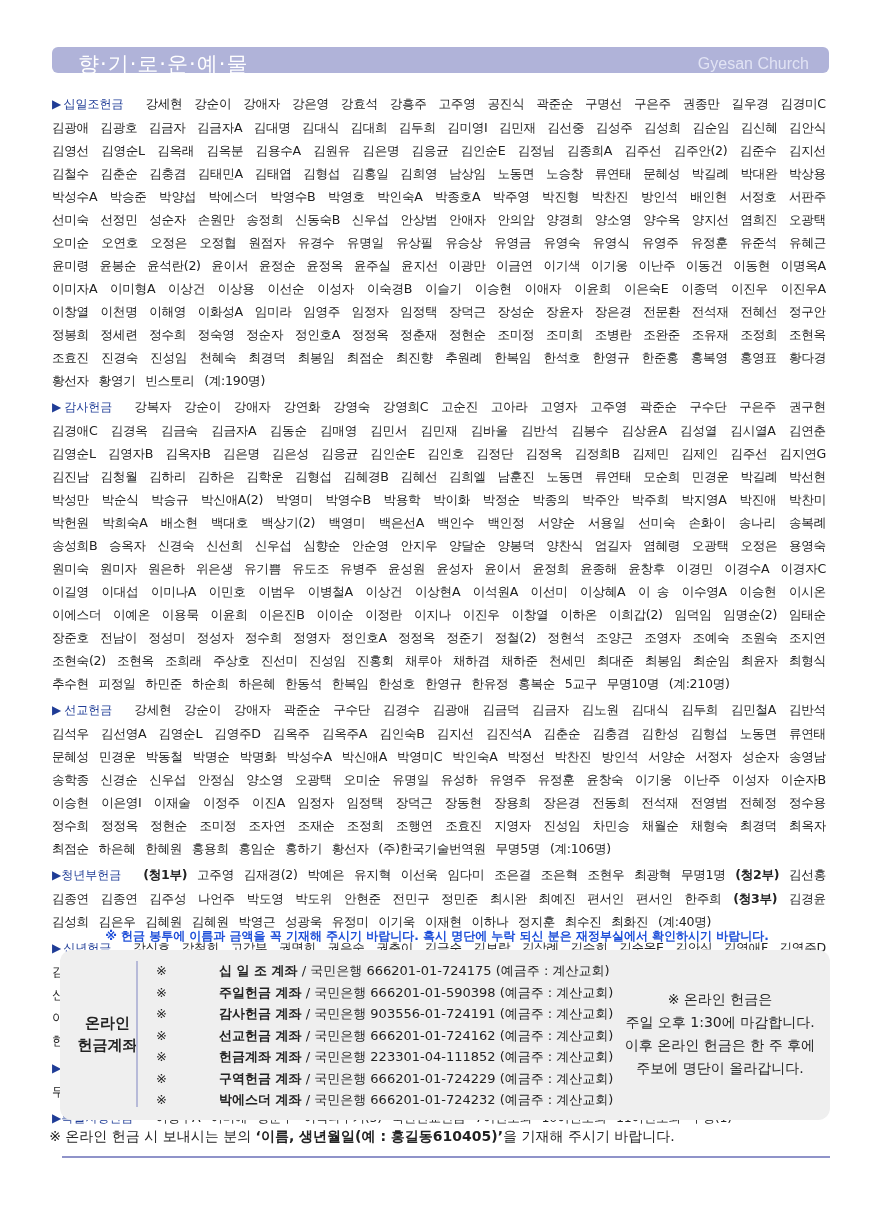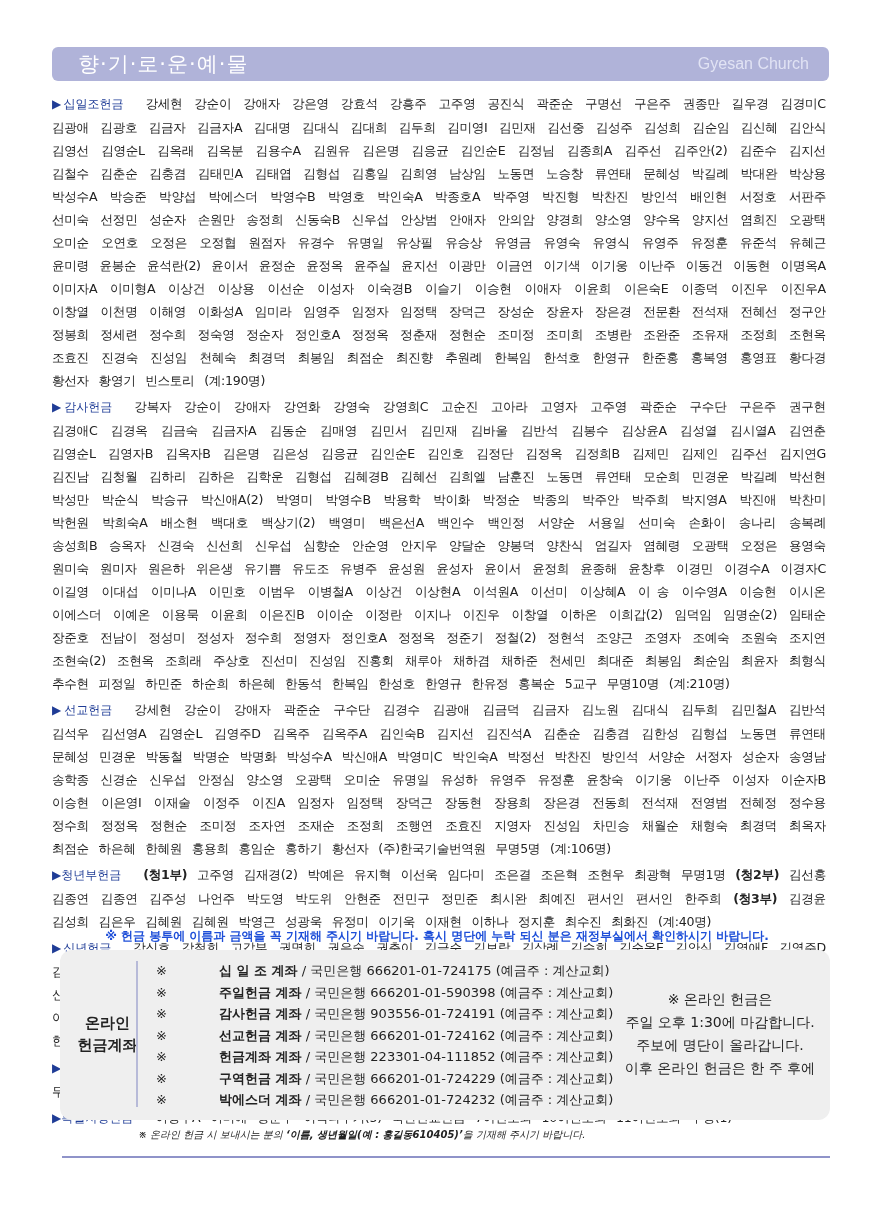--- a/index.html
+++ b/index.html
@@ -1,33 +1,33 @@
 <!DOCTYPE html>
 <html><head>
 <meta charset="utf-8">
 <style>
   html, body { margin:0; padding:0; background:#ffffff; }
   body { width:874px; height:1205px; position:relative; font-family:"DejaVu Sans", sans-serif; color:#222; overflow:hidden; }
-  .banner { position:absolute; left:52px; top:47px; width:777px; height:34px; background:#b0b3d9; border-radius:6px; }
+  .banner { position:absolute; left:52px; top:47px; width:777px; height:26px; background:#b0b3d9; border-radius:6px; }
   .banner .title { position:absolute; left:26px; top:3px; font-size:21px; color:#ffffff; letter-spacing:1px; }
   .banner .church { position:absolute; right:20px; top:8px; font-family:"Liberation Sans", sans-serif; font-size:16px; color:#e1e3f4; }
   .sections { position:absolute; left:52px; top:92px; width:780px; }
   .sec { font-size:12.6px; line-height:23px; text-align:justify; letter-spacing:-0.3px; margin-bottom:3px; }
   .sec .head { color:#1f3c96; font-weight:normal; font-size:12px; margin-right:22px; letter-spacing:0; }
   .sec .sub { font-weight:bold; }
   .sec .name { margin-right:6px; white-space:nowrap; }
   .sec .inline-head { color:#1f3c96; font-weight:bold; font-size:16px; margin:0 10px 0 4px; }
   .notice { position:absolute; left:0; width:874px; top:928px; text-align:center; font-size:12px; font-weight:bold; color:#1d4ed8; }
   .online-box { position:absolute; left:60px; top:950px; width:770px; height:170px; background:#efefef; border-radius:12px; }
   .online-box .label { position:absolute; left:0; top:62px; width:95px; text-align:center; font-size:15px; font-weight:bold; line-height:22px; color:#222; }
   .online-box .divider { position:absolute; left:76px; top:11px; width:2px; height:146px; background:#b7bad8; }
   .online-box .accounts { position:absolute; left:96px; top:10px; font-size:13px; line-height:21.5px; color:#222; }
   .online-box .accounts .acc-name { font-weight:bold;margin-left:48px; }
   .online-box .side { position:absolute; left:550px; top:38px; width:220px; text-align:center; font-size:14px; line-height:23px; color:#222; }
-  .footer-note { position:absolute; left:0; width:724px; top:1128px; text-align:center; font-size:10px; color:#222;font-style:italic; }
+  .footer-note { position:absolute; left:0; width:724px; top:1128px; text-align:center; font-size:14px; color:#222; }
   .footer-note b { font-weight:bold; }
   .footer-rule { position:absolute; left:62px; top:1156px; width:768px; height:2px; background:#8f93c9; }
 </style>
 </head>
 <body>
 
 <div class="banner">
   <span class="title">향·기·로·운·예·물</span>
   <span class="church">Gyesan Church</span>
 </div>
@@ -69,19 +69,19 @@
     <div><span>※ </span><span class="acc-name">주일헌금 계좌</span><span> / 국민은행 666201-01-590398 (예금주 : 계산교회)</span></div>
     <div><span>※ </span><span class="acc-name">감사헌금 계좌</span><span> / 국민은행 903556-01-724191 (예금주 : 계산교회)</span></div>
     <div><span>※ </span><span class="acc-name">선교헌금 계좌</span><span> / 국민은행 666201-01-724162 (예금주 : 계산교회)</span></div>
     <div><span>※ </span><span class="acc-name">헌금계좌 계좌</span><span> / 국민은행 223301-04-111852 (예금주 : 계산교회)</span></div>
     <div><span>※ </span><span class="acc-name">구역헌금 계좌</span><span> / 국민은행 666201-01-724229 (예금주 : 계산교회)</span></div>
     <div><span>※ </span><span class="acc-name">박에스더 계좌</span><span> / 국민은행 666201-01-724232 (예금주 : 계산교회)</span></div>
   </div>
   <div class="side">
     <div>※ 온라인 헌금은</div>
     <div>주일 오후 1:30에 마감합니다.</div>
+    <div>이후 온라인 헌금은 한 주 후에</div>
     <div>주보에 명단이 올라갑니다.</div>
-    <div>이후 온라인 헌금은 한 주 후에</div>
   </div>
 </div>
 
 <div class="footer-note"><span>※ 온라인 헌금 시 보내시는 분의 </span><b>‘이름, 생년월일(예 : 홍길동610405)’</b><span>을 기재해 주시기 바랍니다.</span></div>
 <div class="footer-rule"></div>
 
 </body></html>

